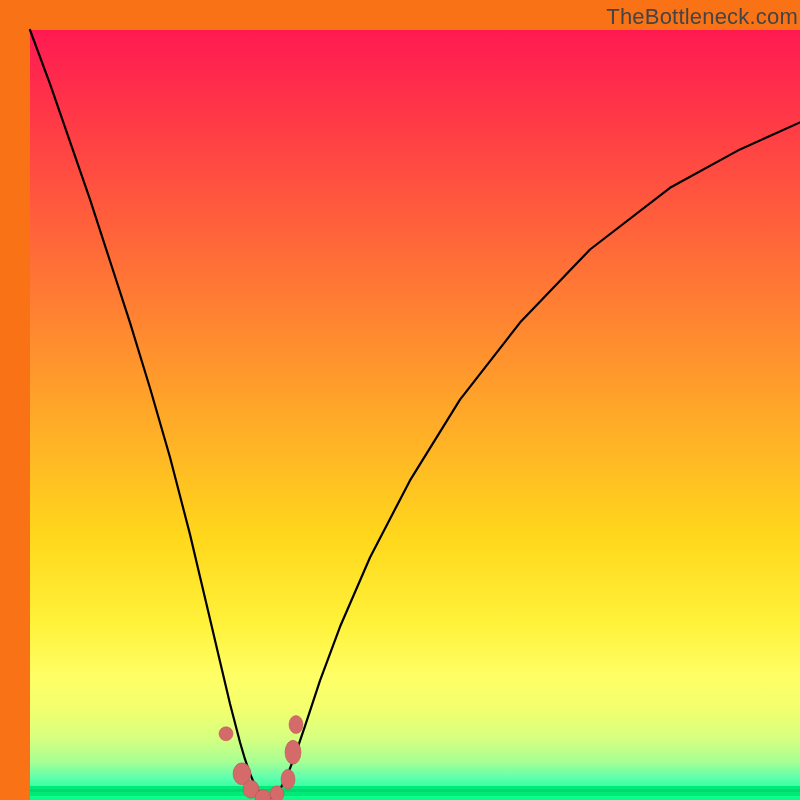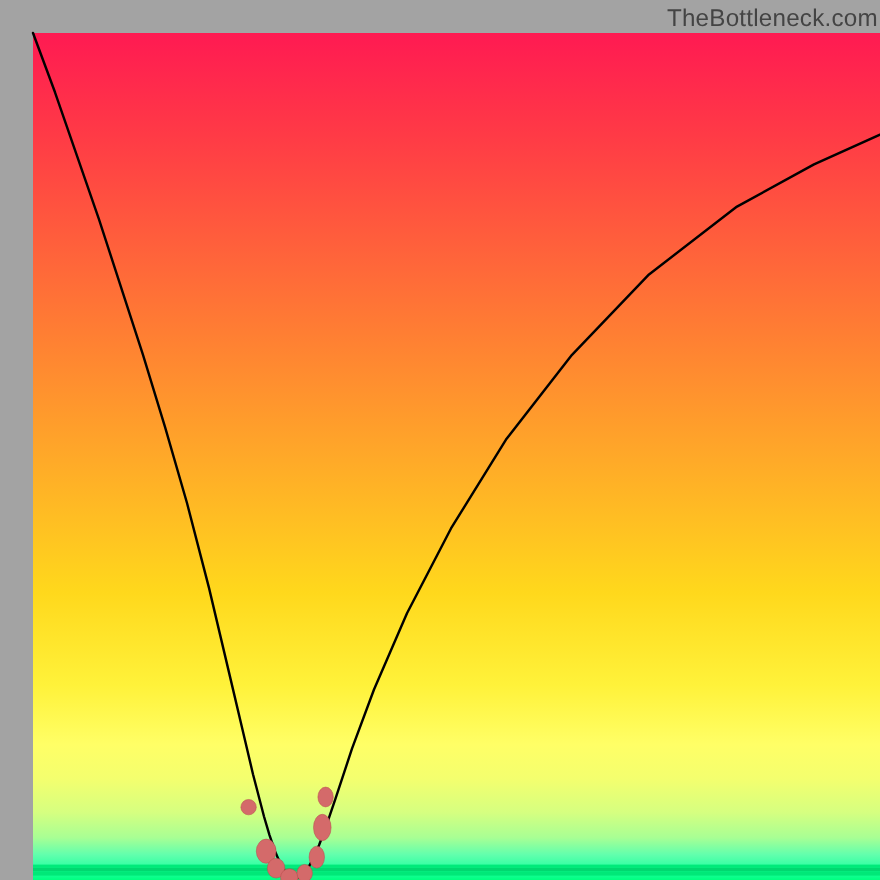--- a/index.html
+++ b/index.html
@@ -8,21 +8,21 @@
     width: 800px;
     height: 800px;
     overflow: hidden;
     background: #000;
     font-family: Arial, Helvetica, sans-serif;
   }
   .frame {
     position: relative;
     width: 800px;
     height: 800px;
-    background: #a3a3a3;
+    background: #f97316;
     text-decoration: underline;
   }
   .plot-area {
     position: absolute;
     left: 30px;
     top: 30px;
     width: 770px;
     height: 770px;
     background: linear-gradient(
       to bottom,

